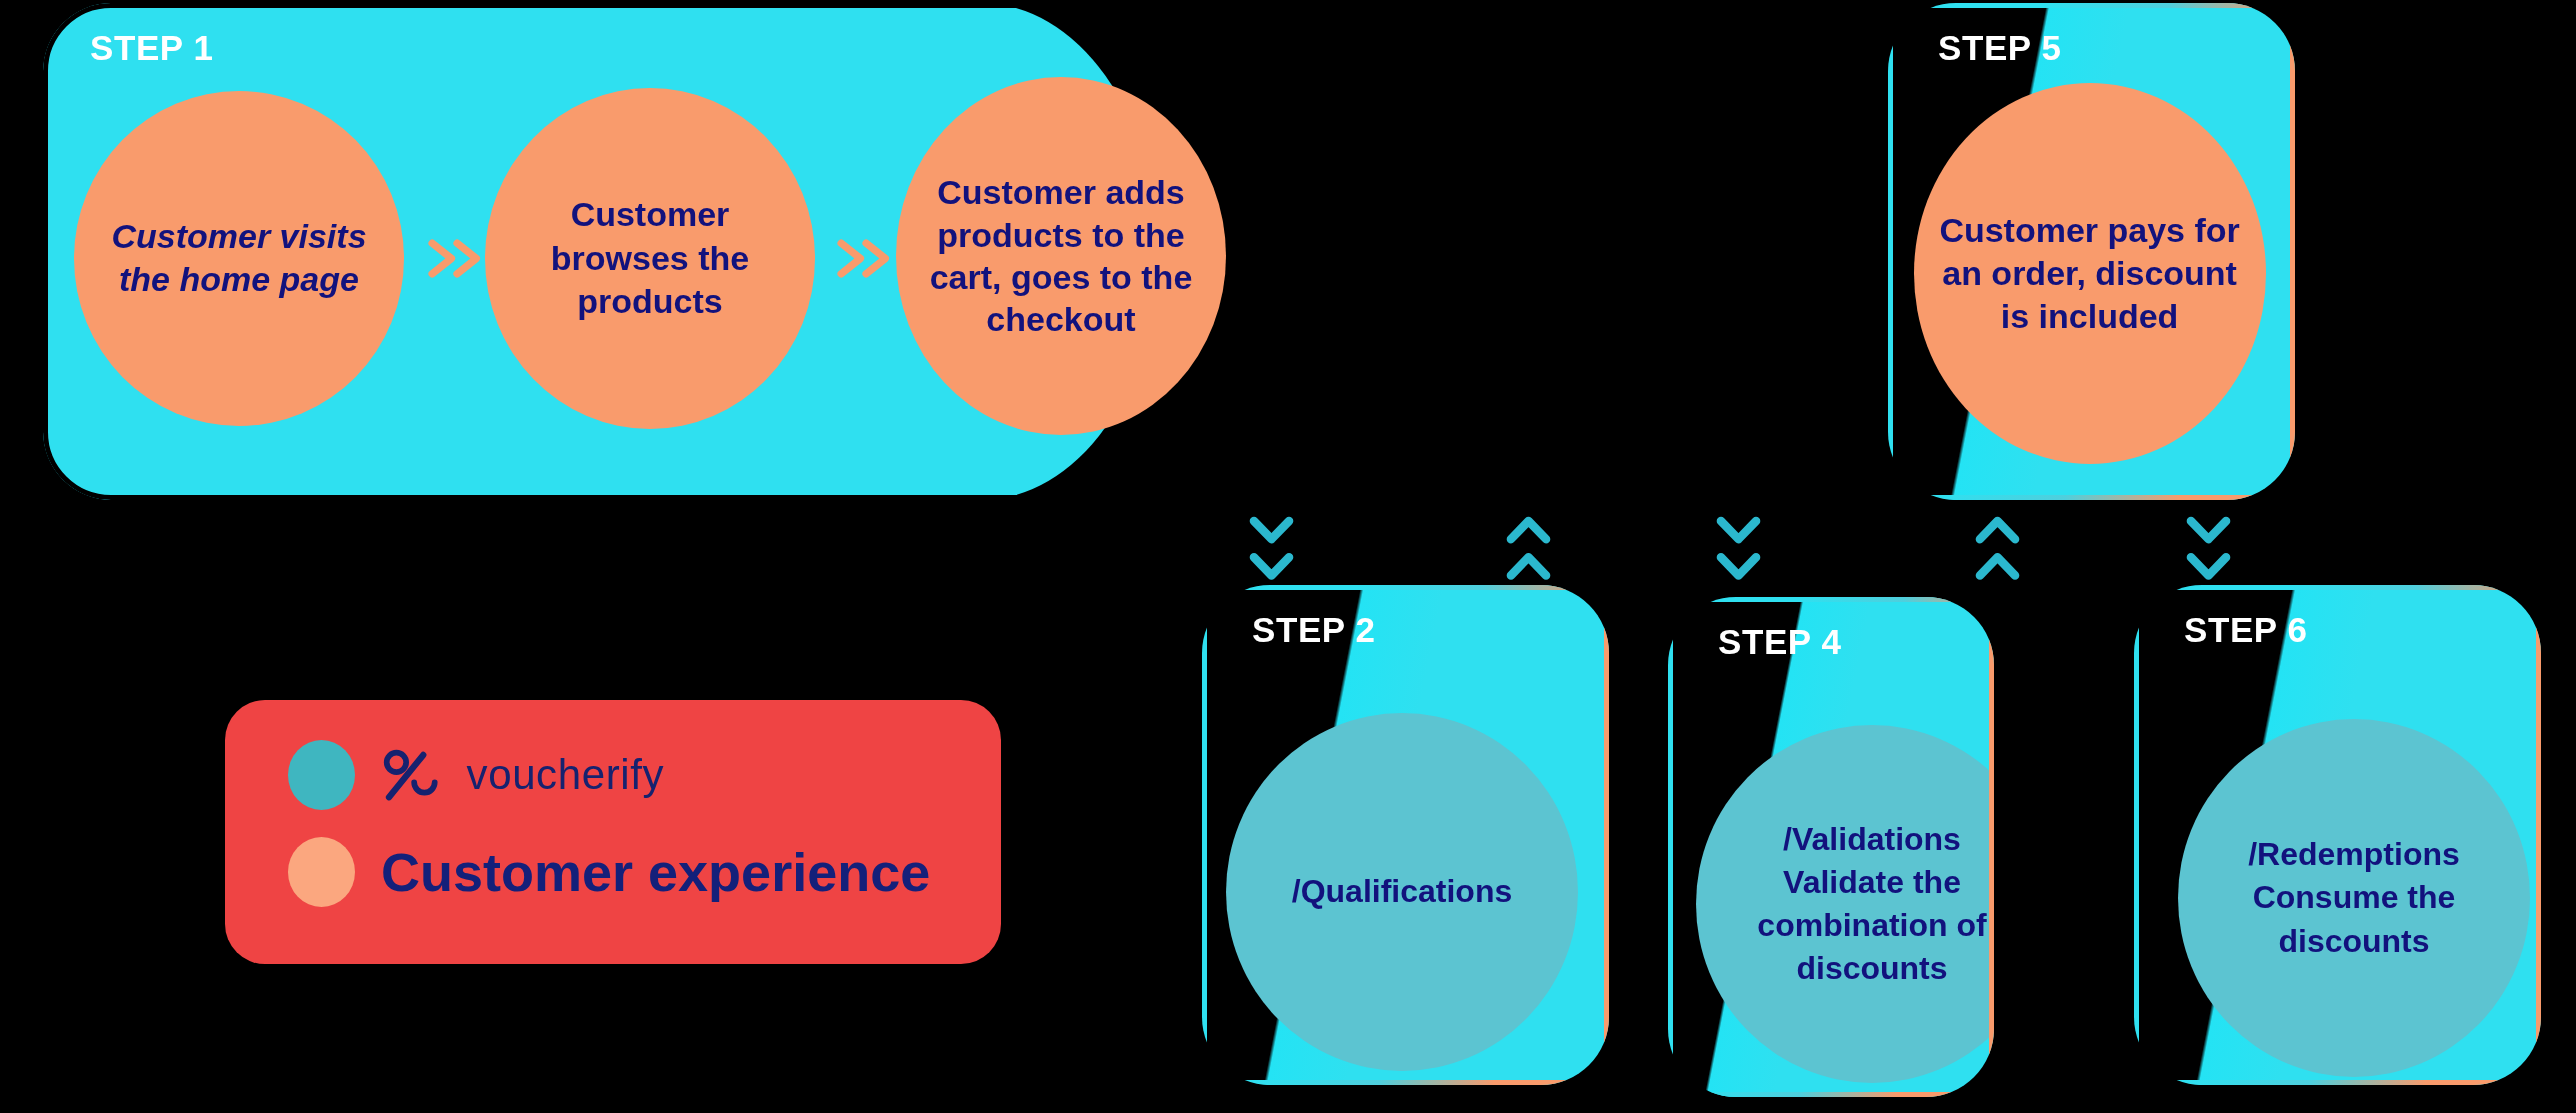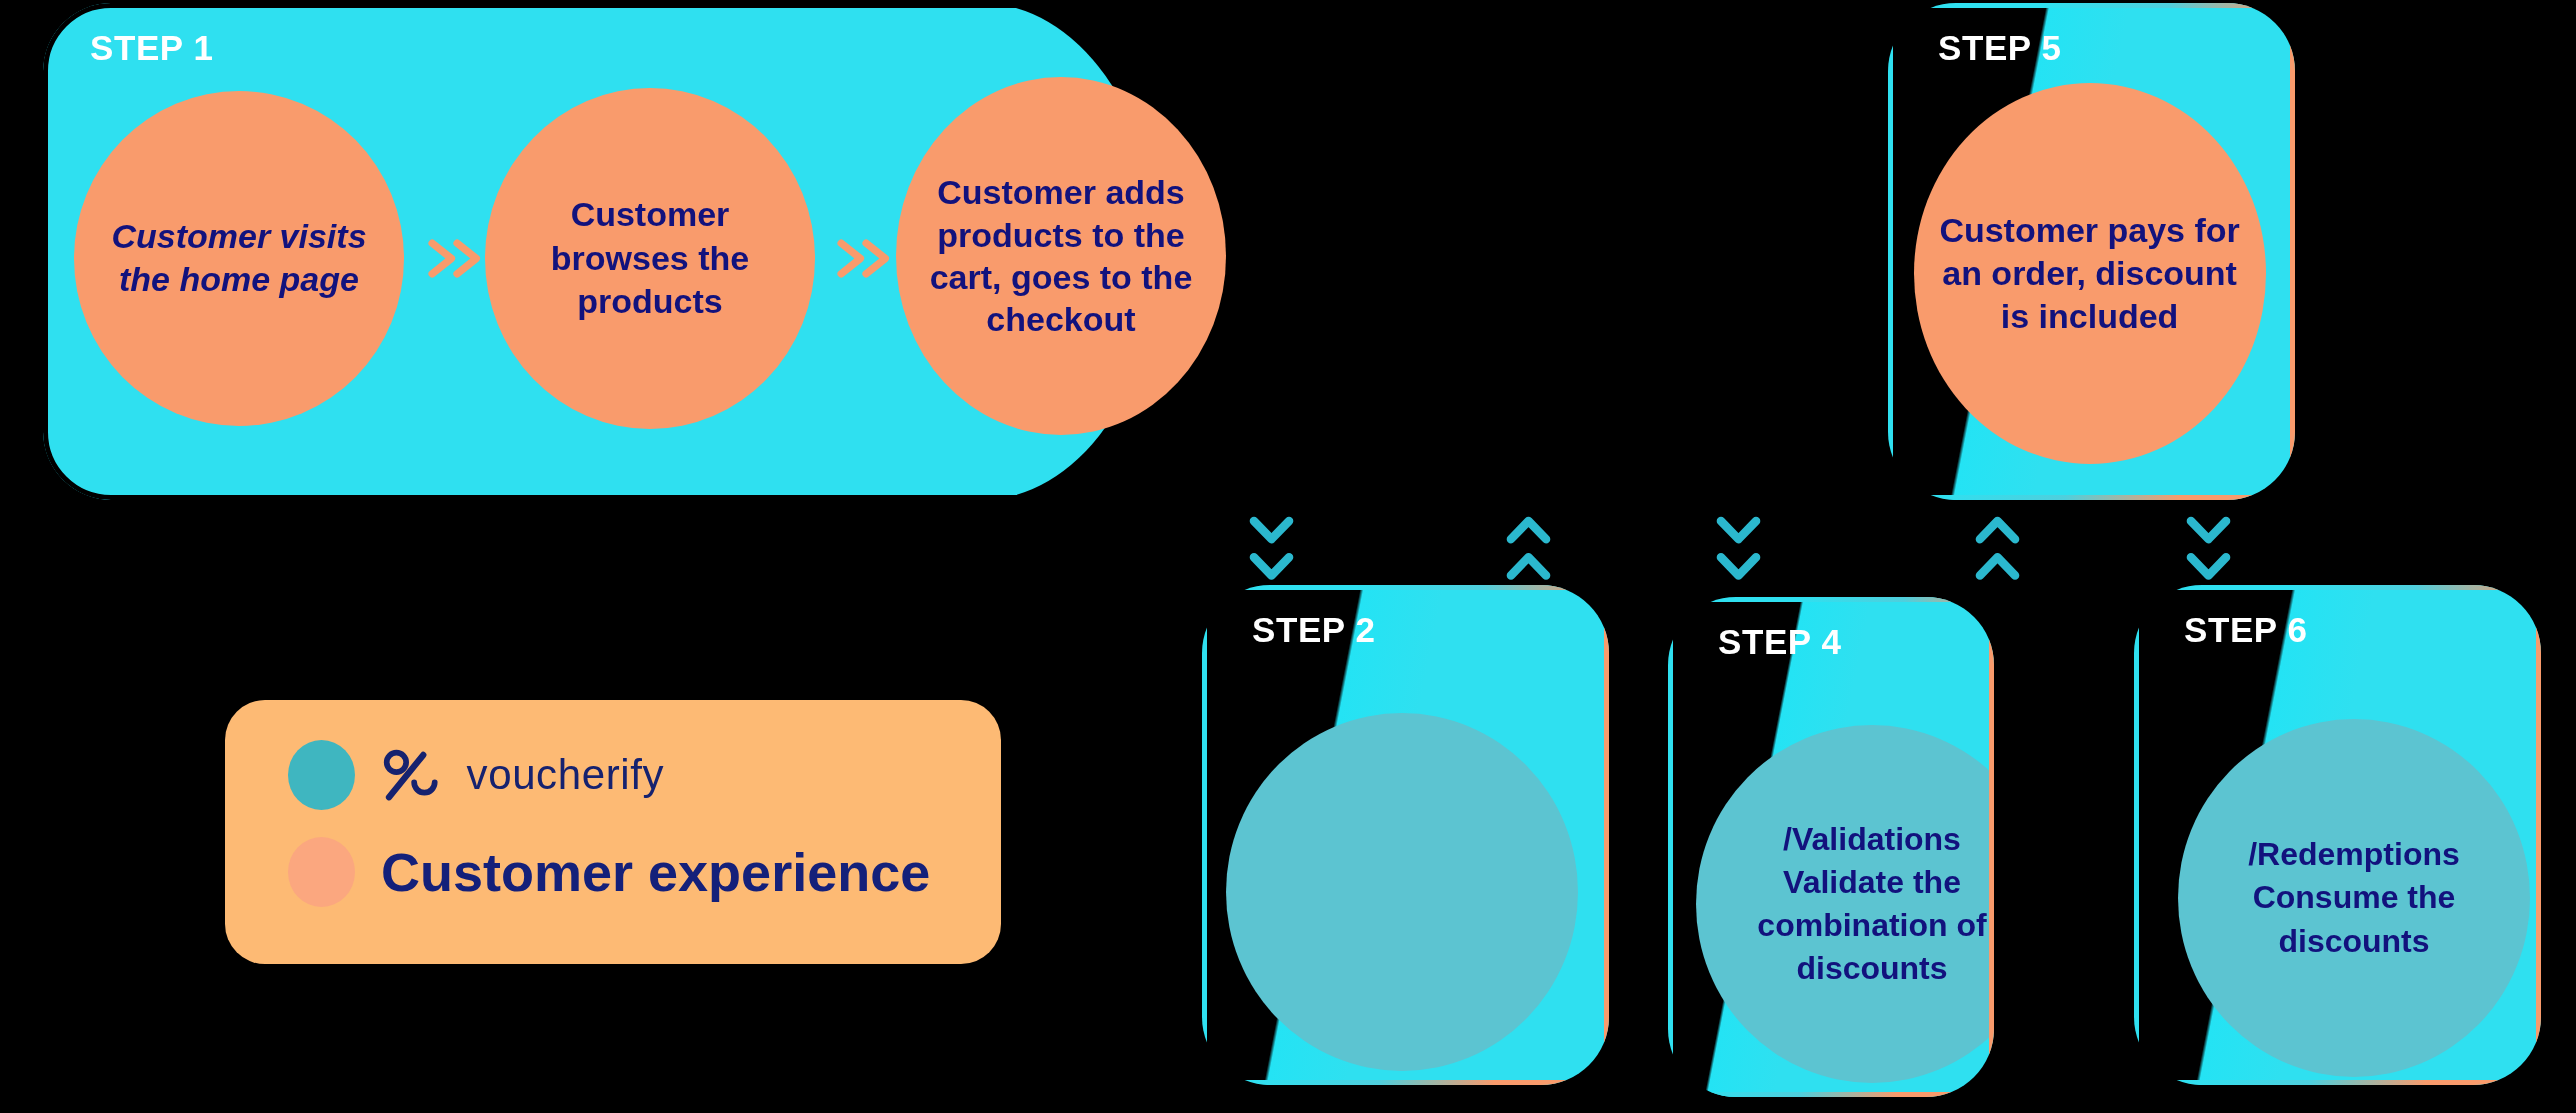--- a/index.html
+++ b/index.html
@@ -97,21 +97,21 @@
   .chev{position:absolute;z-index:4;width:51px;height:73px;}
   .chev svg{display:block;width:100%;height:100%;}
 
   
   .arrow2{position:absolute;z-index:4;width:63px;height:51px;}
   .arrow2 svg{display:block;width:100%;height:100%;}
 
   
   #legend{
     position:absolute;left:225px;top:700px;width:776px;height:264px;
-    background:#fdba74;border-radius:40px;z-index:7;
+    background:#ef4444;border-radius:40px;z-index:7;
     padding:40px 0 0 63px;
   }
   .legend-row{display:flex;align-items:center;margin-bottom:27px;}
   .legend-dot{width:67px;height:70px;border-radius:50%;flex:0 0 auto;}
   .dot-teal{background:#3fb6c0;}
   .dot-orange{background:#fba77f;}
   .legend-text{
     margin-left:26px;color:#14207a;font-weight:bold;
     font-size:54px;line-height:1;white-space:nowrap;
   }
@@ -201,20 +201,21 @@
       <path d="M14 76 L45 108 L76 76" fill="none" stroke="#2bb8ce" stroke-width="15" stroke-linecap="round" stroke-linejoin="round"></path>
     </svg>
   </div>
 
   <div class="card card-narrow" id="card2">
     <div class="fill"></div>
     <div class="cardborder"></div>
     <div class="steplabel">STEP 2</div>
     <div class="circle circle-teal" id="c2">
       <span class="ctext">
+        <span class="api-name">/Qualifications</span>
       </span>
     </div>
   </div>
 
   <div class="card card-narrow" id="card4">
     <div class="fill"></div>
     <div class="cardborder"></div>
     <div class="steplabel">STEP 4</div>
     <div class="circle circle-teal" id="c4">
       <span class="ctext">

